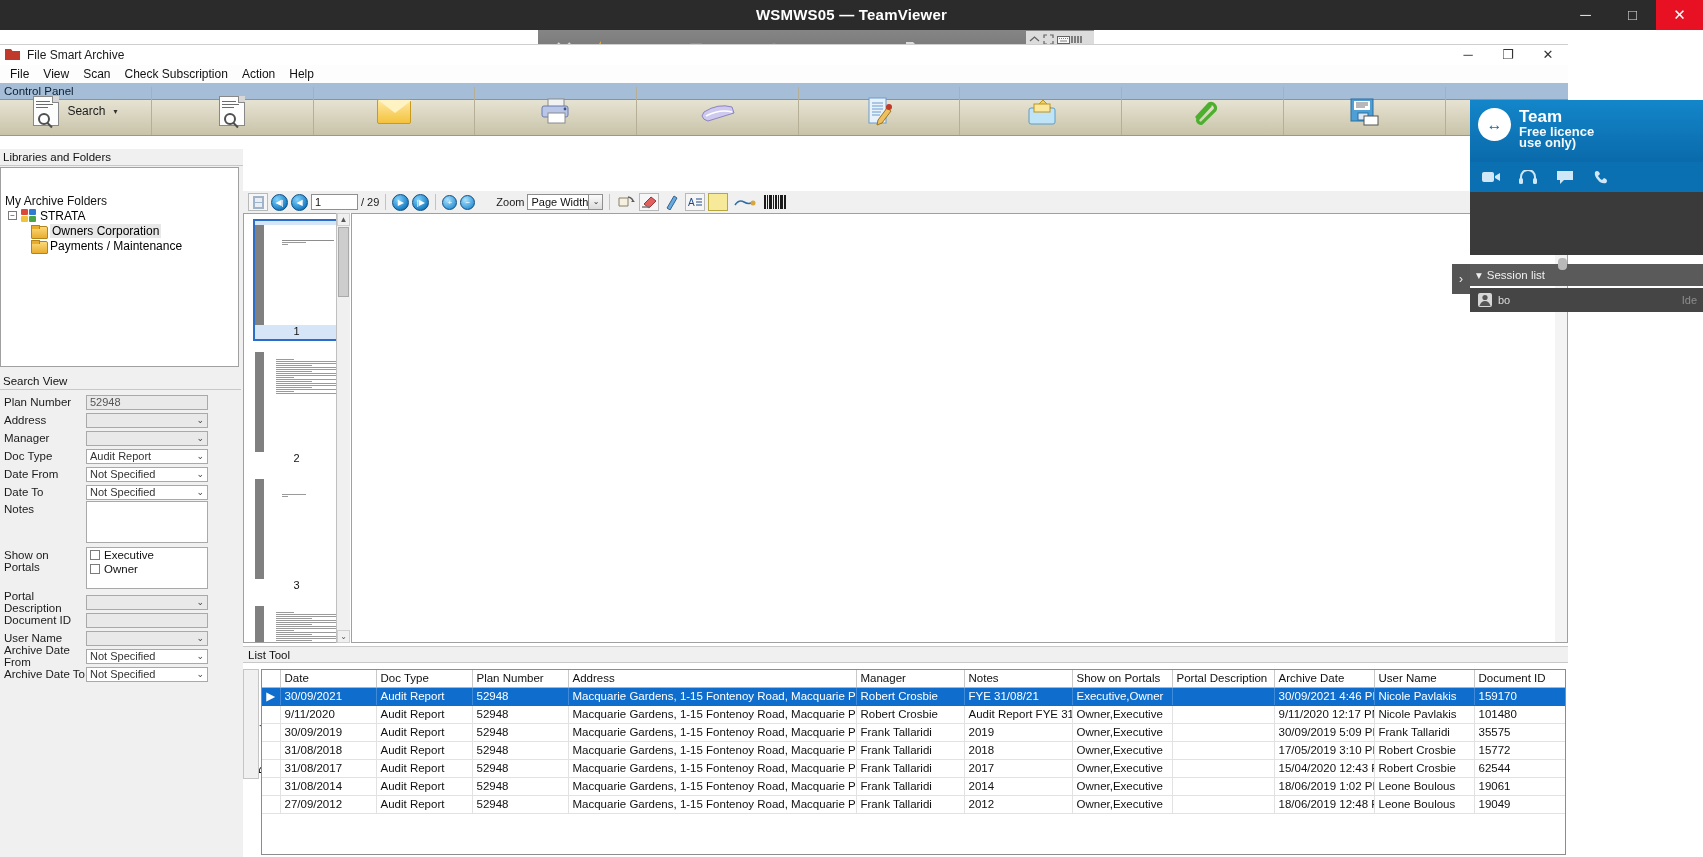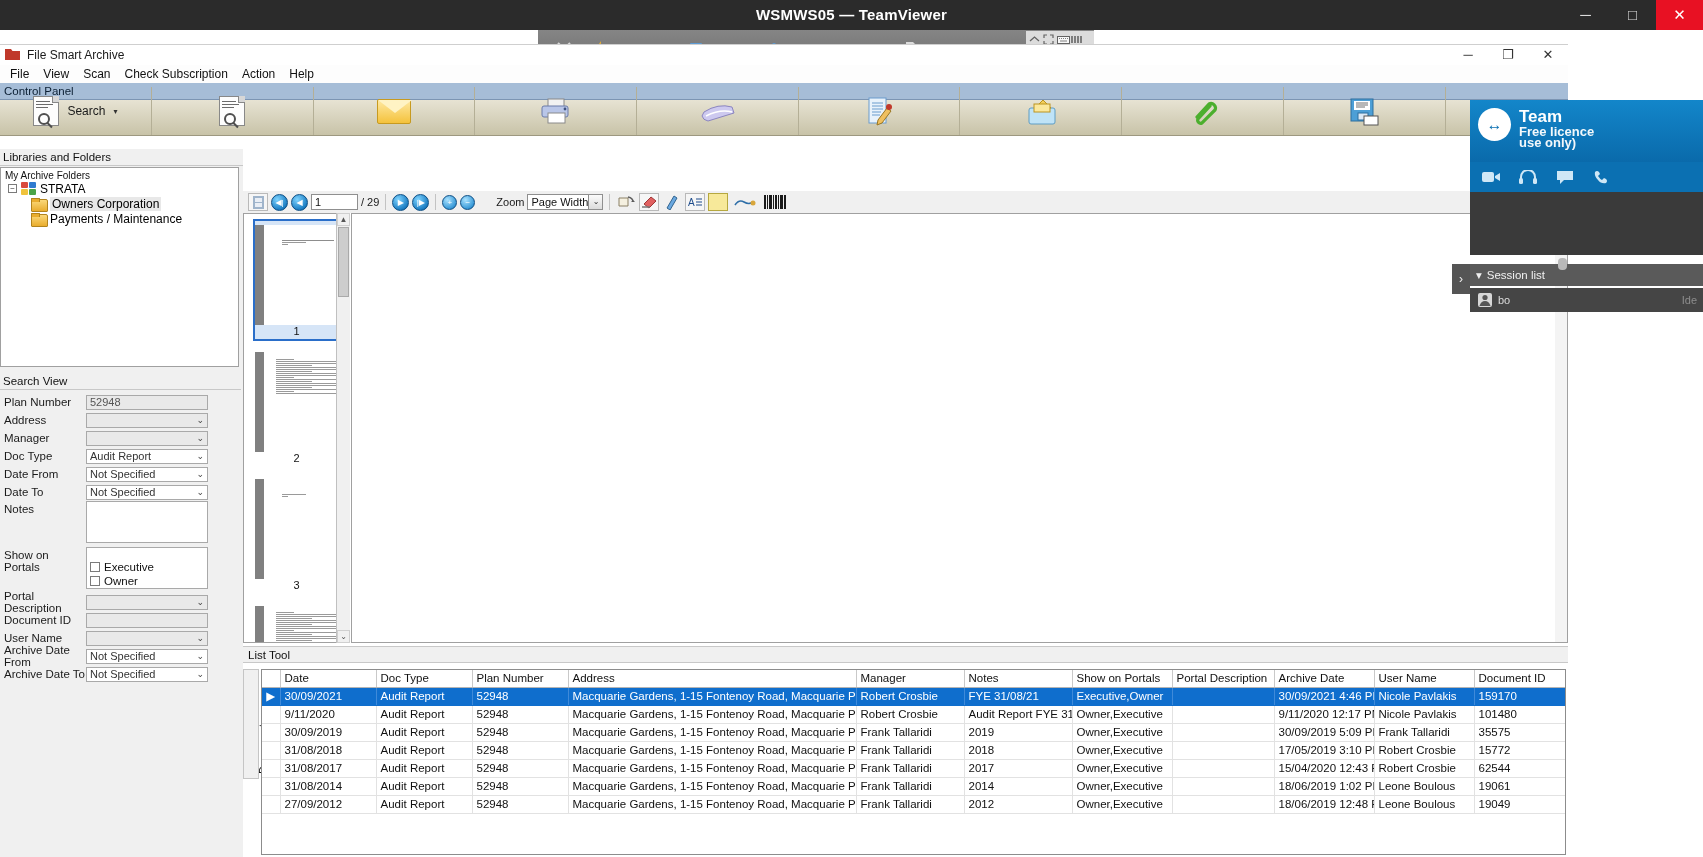--- a/index.html
+++ b/index.html
@@ -109,21 +109,21 @@
     background: #f0f0f0;
   }
   .panel-header {
     height: 17px; background: #f0f0f0; border-bottom: 1px solid #c8c8c8;
     font-size: 11.5px; color: #111; padding-left: 3px; line-height: 17px;
   }
   #folders-pane {
     position: absolute; left: 0; top: 18px; width: 239px; height: 200px;
     background: #ffffff; border: 1px solid #a0a0a0;
   }
-  .tree-root { padding: 2px 0 0 4px; font-size: 10px; color: #111; }
+  .tree-root { padding: 2px 0 0 4px; font-size: 12px; color: #111; margin-top: 24px; }
   .tree-row { display: flex; align-items: center; gap: 4px; height: 15px; font-size: 12px; }
   .tree-indent1 { padding-left: 7px; }
   .tree-indent2 { padding-left: 30px; }
   .expander {
     width: 9px; height: 9px; border: 1px solid #7a7a7a; background: #fff;
     font-size: 8px; line-height: 7px; text-align: center; color: #333;
   }
   .folder-ic {
     width: 15px; height: 12px; position: relative; display: inline-block;
   }
@@ -155,21 +155,21 @@
   .sv-field.white { background: #ffffff; }
   .sv-field.readonly { background: #e9e9e9; color: #555; }
   .sv-chev {
     position: absolute; right: 3px; top: 1px; font-size: 9px; color: #444;
   }
   .sv-textarea {
     width: 122px; height: 42px; border: 1px solid #a9a9a9; background: #ffffff;
   }
   .sv-portals {
     width: 122px; height: 42px; border: 1px solid #a9a9a9; background: #ffffff;
-    padding: 12px 3px;
+    padding: 0 3px;
   }
   .cb-row { display: flex; align-items: center; gap: 4px; height: 14px; font-size: 11.5px; color: #111; }
   .cbox { width: 10px; height: 10px; border: 1px solid #7b7b7b; background: #fff; }
 
   
   #thumbs {
     position: absolute; left: 243px; top: 168px; width: 107px; height: 430px;
     background: #ffffff; border: 1px solid #a0a0a0;
     overflow: hidden;
   }

